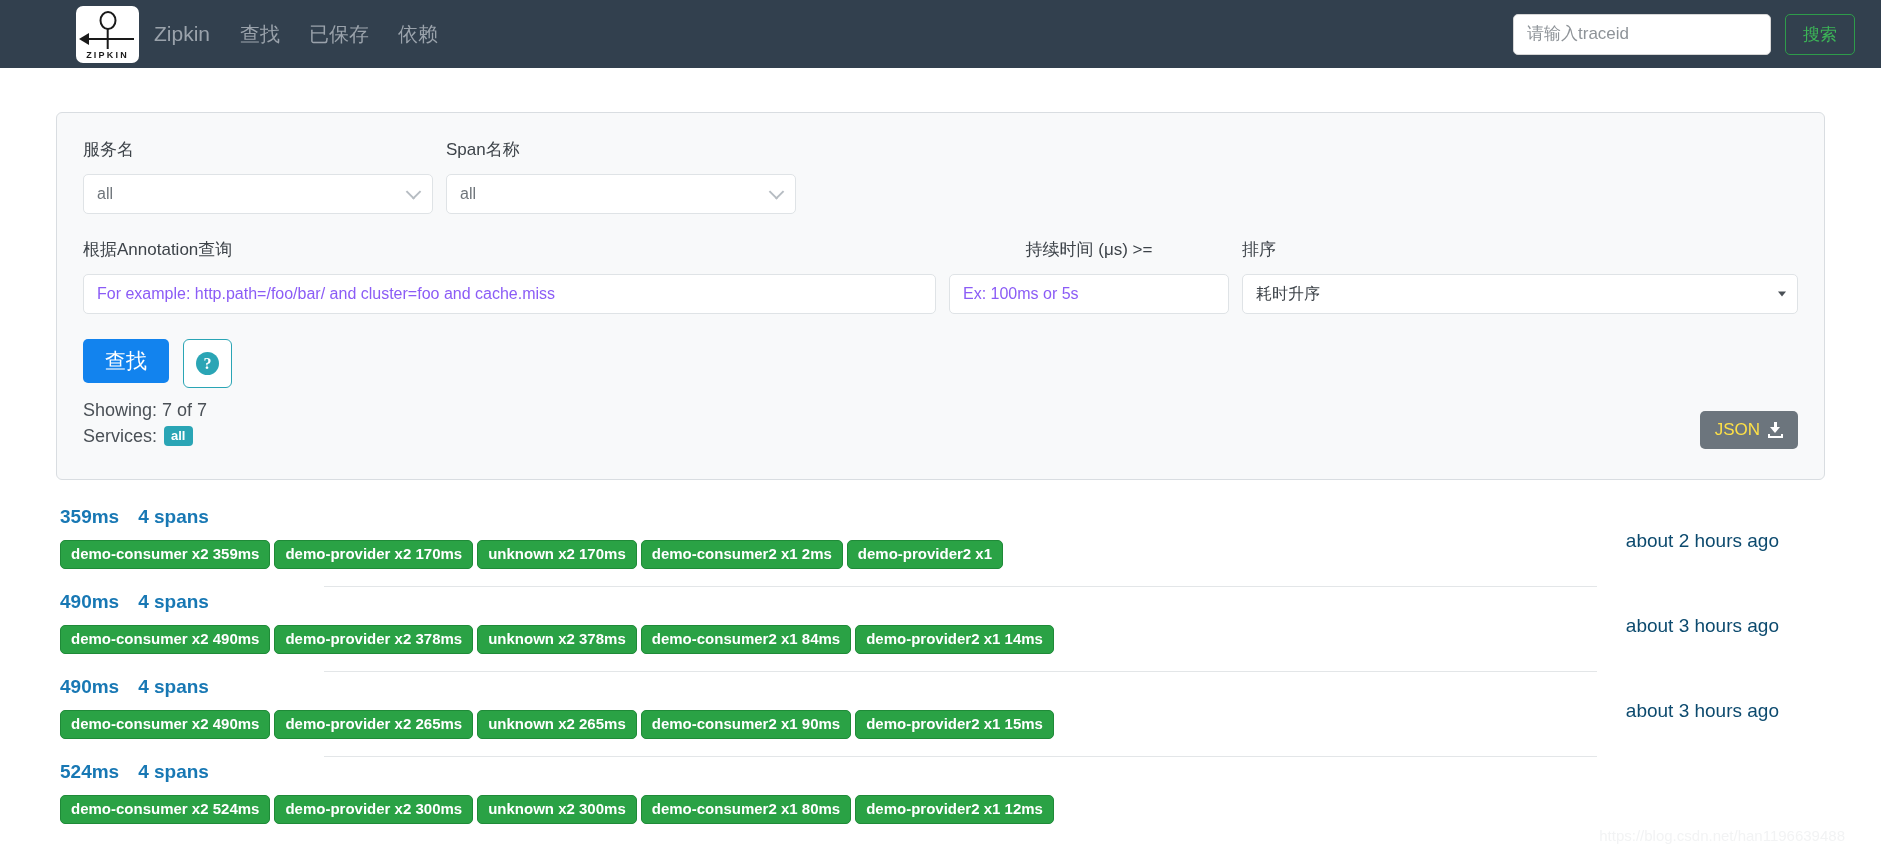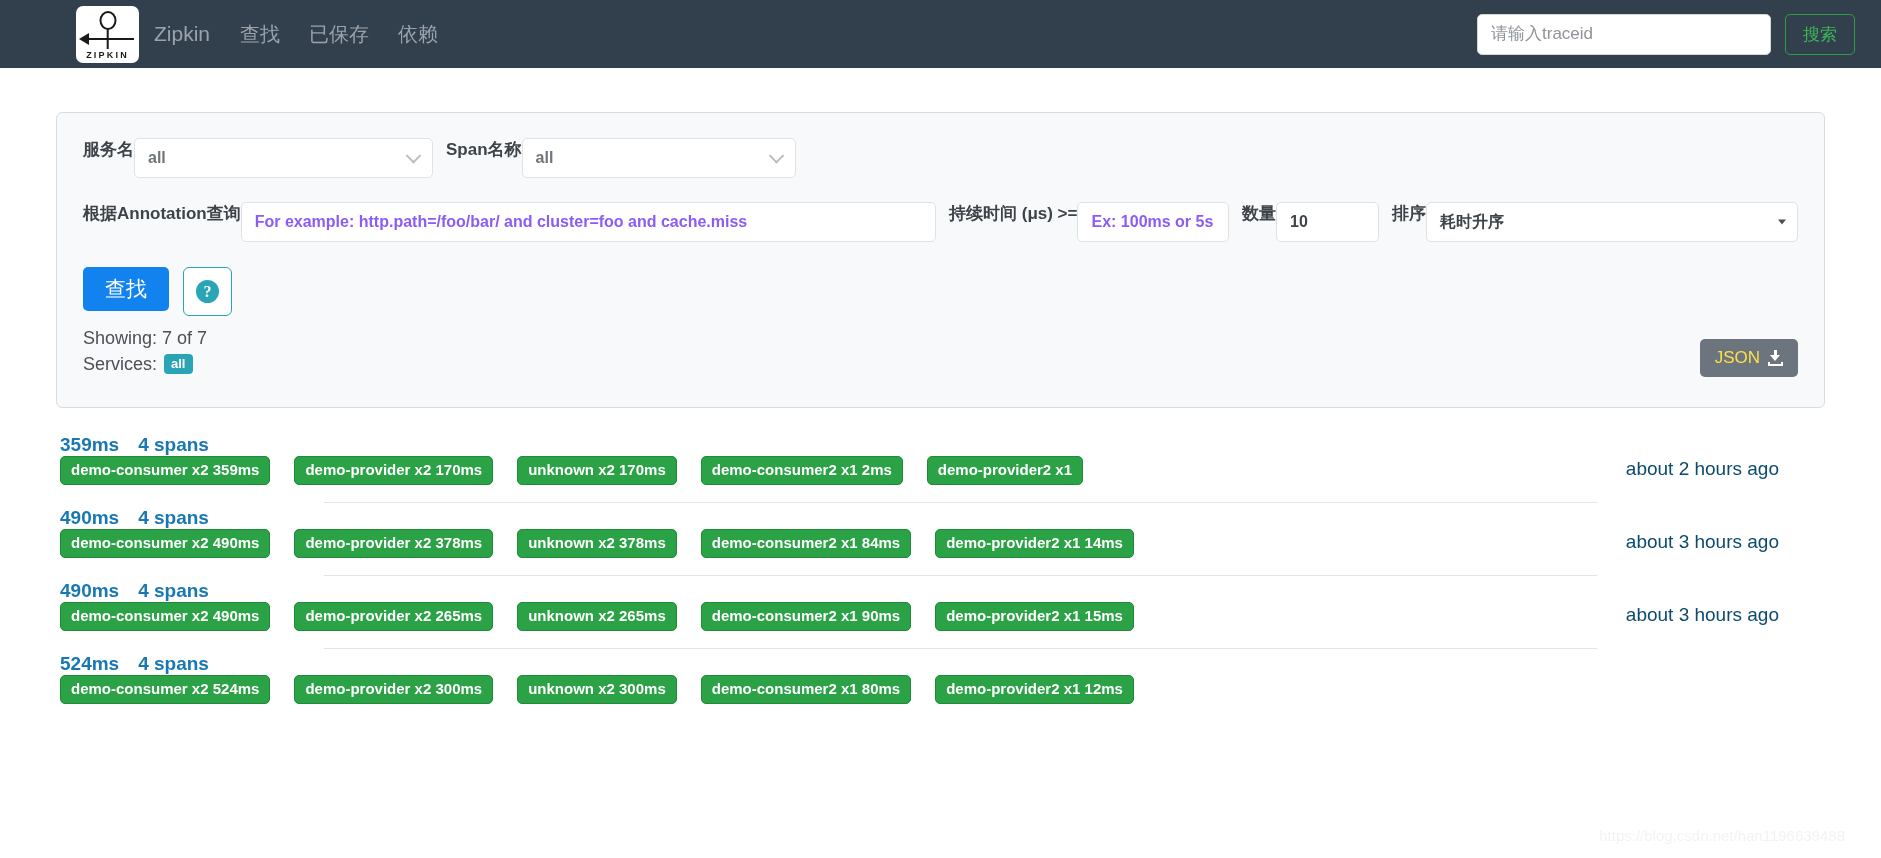--- a/index.html
+++ b/index.html
@@ -85,21 +85,21 @@
     text-decoration: none;
     margin-right: 29px;
     white-space: nowrap;
   }
   .nav-right {
     margin-left: auto;
     display: flex;
     align-items: center;
   }
   .traceid-input {
-    width: 294px;
+    width: 258px;
     height: 41px;
     border-radius: 5px;
     border: 1px solid #d6d6d6;
     background: #fff;
     font-size: 17px;
     padding: 16px 13px;
     color: #333;
     font-family: "Liberation Sans", sans-serif;
     outline: none;
   }
@@ -121,21 +121,21 @@
   .page-wrap { padding: 0 56px; }
   .search-card {
     margin-top: 44px;
     border: 1px solid #d9dde1;
     border-radius: 6px;
     background: #f8f9fa;
     padding: 25px 26px 30px 26px;
     position: relative;
   }
   .row { display: flex; }
-  .field { display: flex; flex-direction: row; font-weight: bold; }
+  .field { display: flex; flex-direction: column; }
   .field-label {
     font-size: 17px;
     color: #3d4349;
     margin-bottom: 13px;
     white-space: nowrap;
   }
   .control {
     height: 40px;
     border: 1px solid #dfe3e6;
     border-radius: 5px;
@@ -168,21 +168,21 @@
     border-right: 4.5px solid transparent;
     border-top: 5px solid #4a5056;
   }
 
   .w-service { width: 350px; margin-right: 13px; }
   .w-span    { width: 350px; margin-right: 13px; }
   .w-time    { flex: 1; }
 
   .row2 { margin-top: 24px; }
   .w-annotation { width: 853px; margin-right: 13px; }
-  .w-duration { width: 280px; margin-right: 13px; }
+  .w-duration { width: 280px; margin-right: 13px; text-align: center; }
   .w-limit { width: 137px; margin-right: 13px; }
   .w-sort { flex: 1; }
 
   .actions-row {
     margin-top: 25px;
     display: flex;
     align-items: flex-start;
   }
   .find-btn {
     background: #1283ee;
@@ -278,21 +278,21 @@
     color: #1878b4;
     font-size: 19px;
     font-weight: bold;
     margin-right: 19px;
   }
   .trace-spans {
     color: #1878b4;
     font-size: 19px;
     font-weight: bold;
   }
-  .trace-bars { display: flex; gap: 24px; padding-left: 4px; }
+  .trace-bars { margin-top: 12px; display: flex; gap: 4px; padding-left: 4px; }
   .span-bar {
     background: #2aa245;
     border: 1px solid #1f8a38;
     color: #fff;
     font-size: 15px;
     font-weight: bold;
     border-radius: 5px;
     padding: 4px 10px 5px 10px;
     white-space: nowrap;
     line-height: 1.2;
@@ -382,26 +382,20 @@
         </div>
       </div>
 
       <div class="field w-duration">
         <div class="field-label">持续时间 (μs) &gt;=</div>
         <div class="control placeholder">
           <span>Ex: 100ms or 5s</span>
         </div>
       </div>
 
-      <div class="field w-limit">
-        <div class="field-label">数量</div>
-        <div class="control text-dark">
-          <span>10</span>
-        </div>
-      </div>
 
       <div class="field w-sort">
         <div class="field-label">排序</div>
         <div class="control text-dark">
           <span>耗时升序</span>
           <span class="caret"></span>
         </div>
       </div>
     </div>
 

